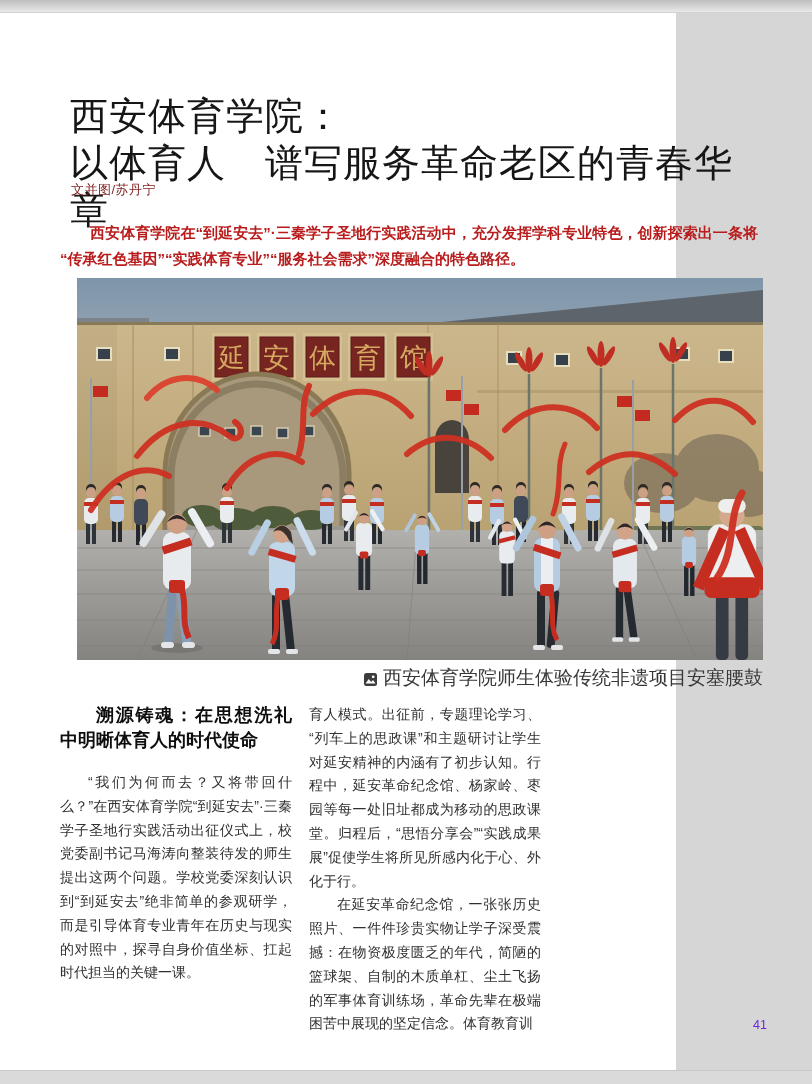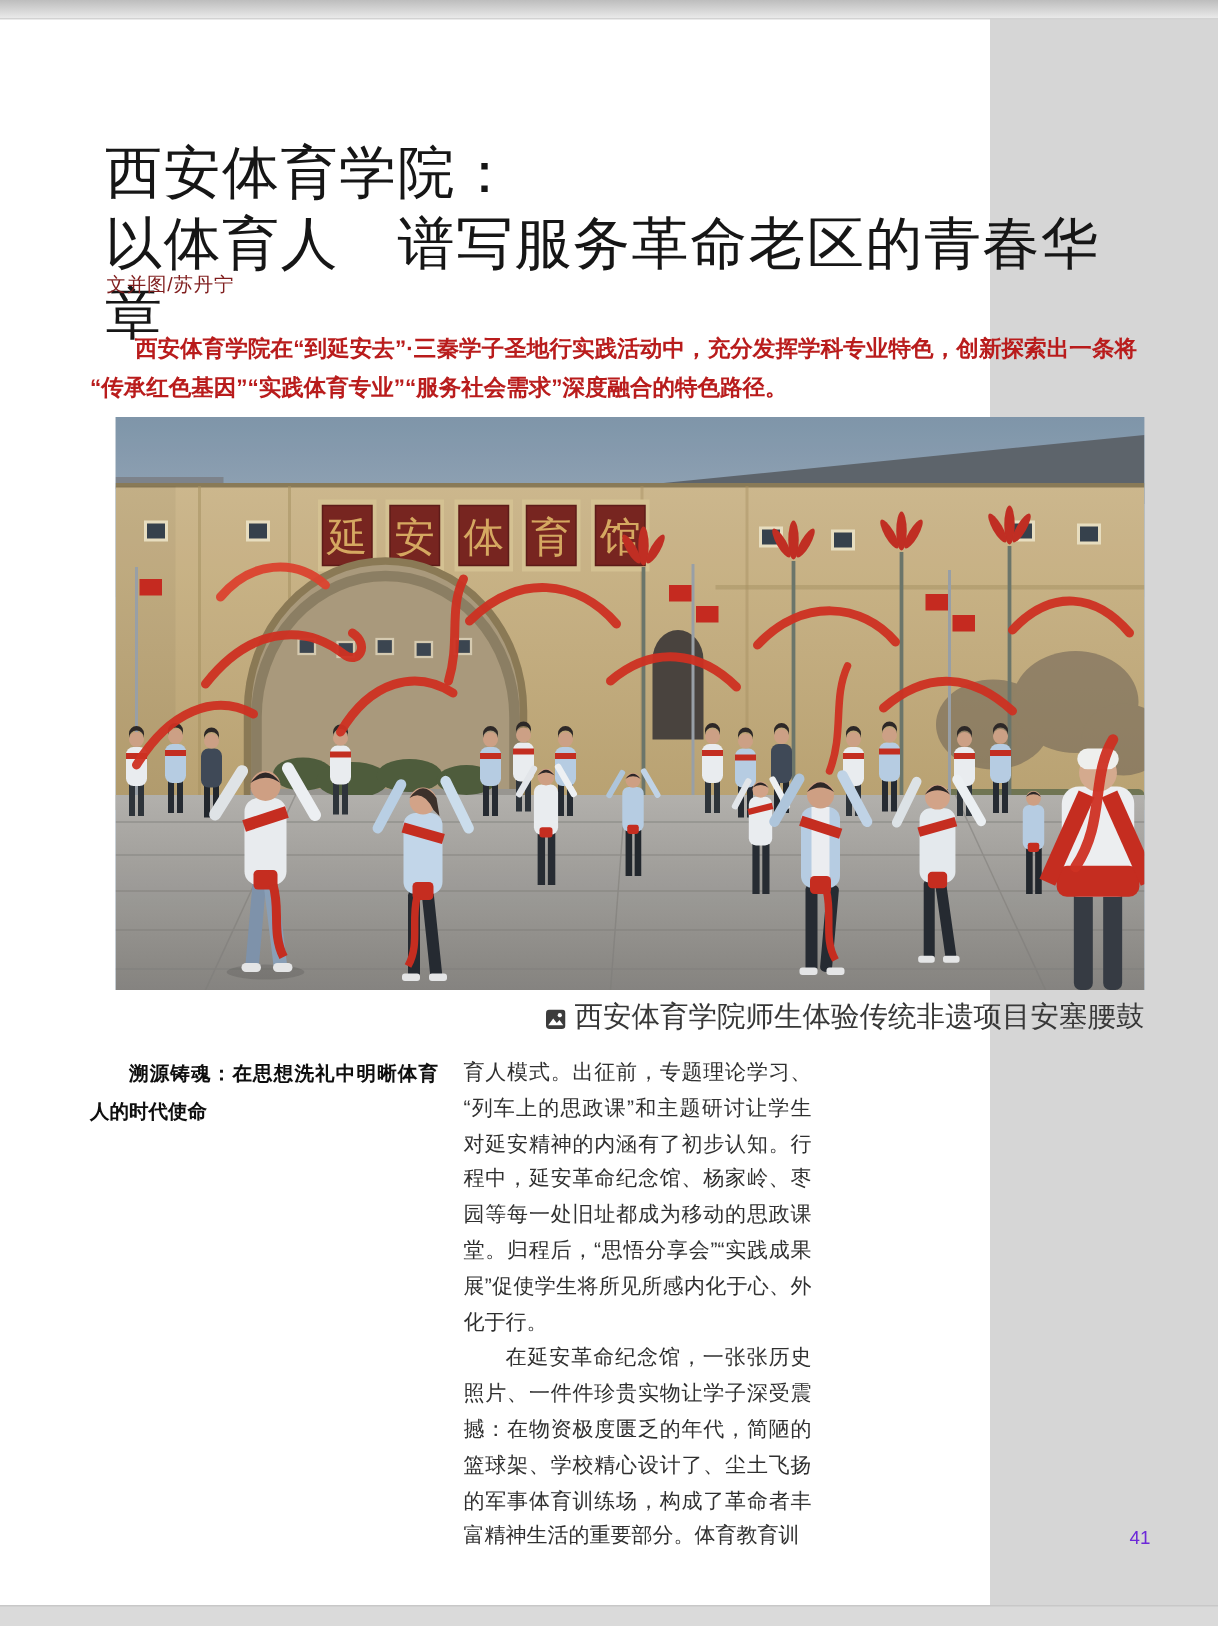--- a/index.html
+++ b/index.html
@@ -15,20 +15,21 @@
     background:linear-gradient(#bdbdbd,#e9e9e9);
     border-bottom:1px solid #d2d2d2;box-sizing:border-box;
   }
   .chrome-bottom{
     position:absolute;left:0;bottom:0;width:812px;height:14px;
     background:#dadada;border-top:1px solid #c8c8c8;box-sizing:border-box;
   }
   .page{
     position:absolute;left:0;top:13px;width:660px;height:1057px;
     background:#ffffff;
+    padding-left:16px;
   }
   .title{
     position:absolute;left:70px;top:80px;width:700px;
     font-family:"Liberation Serif","DejaVu Serif",serif;
     font-size:38px;line-height:47px;letter-spacing:1px;
     color:#161616;font-weight:500;
   }
   .byline{
     position:absolute;left:71px;top:168px;
     font-size:13px;color:#7f1d1d;letter-spacing:.5px;
@@ -50,21 +51,21 @@
     display:inline-block;vertical-align:-2px;margin-right:6px;
   }
   .columns{
     position:absolute;left:60px;top:690px;width:720px;height:350px;
     display:flex;gap:17px;
   }
   .col{width:232px;flex:0 0 232px;
     font-size:14px;line-height:23.8px;color:#303030;text-align:justify;}
   .sec-heading{
     font-family:"Liberation Serif","DejaVu Serif",serif;
-    font-weight:bold;font-size:13px;line-height:25px;color:#0e0e0e;
+    font-weight:bold;font-size:18px;line-height:25px;color:#0e0e0e;
     text-indent:2em;margin:0 0 18px 0;text-align:justify;
   }
   .p{margin:0;}
   .ind{text-indent:2em;}
   .page-number{
     position:absolute;left:748px;top:1005px;width:24px;
     font-size:12.5px;color:#6d28d9;text-align:center;
   }
 </style>
 </head>
@@ -394,24 +395,25 @@
           <rect x="0" y="0" width="13" height="13" rx="2.5" fill="#3c3c3c"></rect>
           <circle cx="9.2" cy="3.8" r="1.4" fill="#fff"></circle>
           <path d="M1.5,10.5 L4.8,6 L7.2,9 L9,7 L11.5,10.5 Z" fill="#fff"></path>
         </svg>
       </span><span>西安体育学院师生体验传统非遗项目安塞腰鼓</span>
     </div>
 
     <div class="columns">
       <div class="col">
         <h3 class="sec-heading">溯源铸魂：在思想洗礼中明晰体育人的时代使命</h3>
+        <p class="p ind">“我们为何而去？又将带回什么？”在西安体育学院“到延安去”·三秦学子圣地行实践活动出征仪式上，校党委副书记马海涛向整装待发的师生提出这两个问题。学校党委深刻认识到“到延安去”绝非简单的参观研学，而是引导体育专业青年在历史与现实的对照中，探寻自身价值坐标、扛起时代担当的关键一课。</p>
       </div>
       <div class="col">
         <p class="p">育人模式。出征前，专题理论学习、“列车上的思政课”和主题研讨让学生对延安精神的内涵有了初步认知。行程中，延安革命纪念馆、杨家岭、枣园等每一处旧址都成为移动的思政课堂。归程后，“思悟分享会”“实践成果展”促使学生将所见所感内化于心、外化于行。</p>
-        <p class="p ind">在延安革命纪念馆，一张张历史照片、一件件珍贵实物让学子深受震撼：在物资极度匮乏的年代，简陋的篮球架、学校精心设计了、尘土飞扬的军事体育训练场，构成了革命者丰富精神生活的重要部分。体育教育训</p>
+        <p class="p ind">在延安革命纪念馆，一张张历史照片、一件件珍贵实物让学子深受震撼：在物资极度匮乏的年代，简陋的篮球架、自制的木质单杠、尘土飞扬的军事体育训练场，革命先辈在极端困苦中展现的坚定信念。体育教育训</p>
       </div>
     </div>
 
     <div class="page-number">41</div>
   </div>
 
   <div class="chrome-bottom"></div>
 </div>
 
 </body></html>

